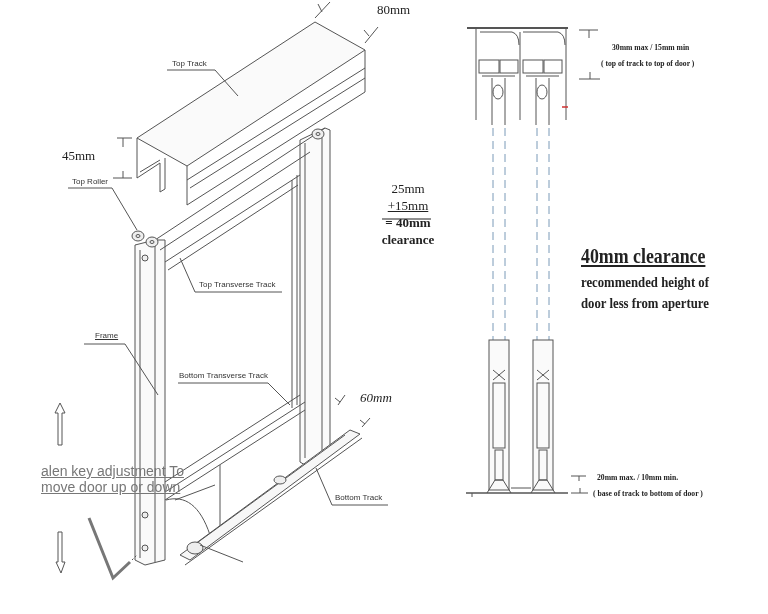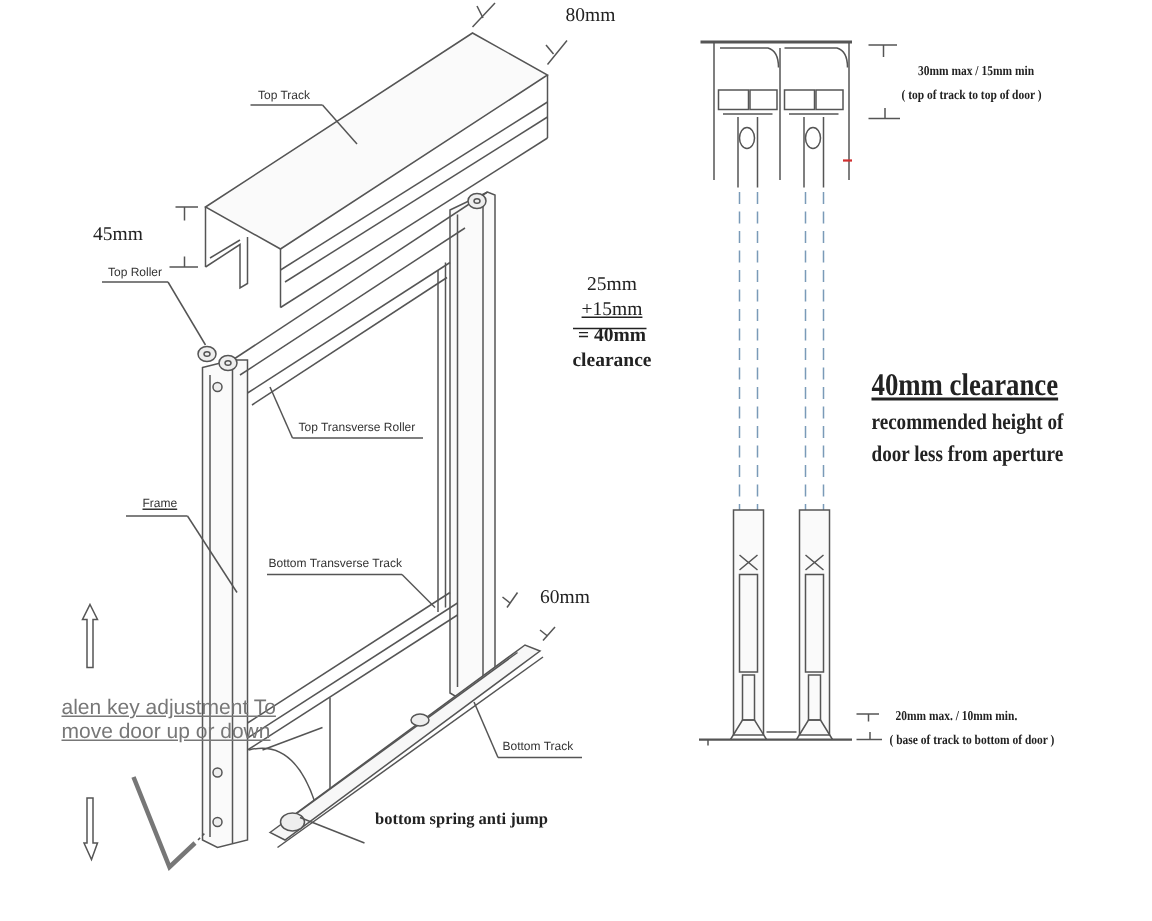--- a/index.html
+++ b/index.html
@@ -175,30 +175,29 @@
       <line x1="571" y1="493" x2="588" y2="493"></line>
       <line x1="580" y1="488" x2="580" y2="493"></line>
     </g>
 
     <line x1="382" y1="219" x2="431" y2="219" stroke="#222"></line>
   </g>
 </svg>
 
 <div class="lbl serif dim" style="left:353px; top:2px;margin-left:24px;">80mm</div>
 <div class="lbl serif dim" style="left:62px; top:148px;">45mm</div>
-<div class="lbl serif dim" style="left:360px; top:390px;">60mm</div>
+<div class="lbl serif dim" style="left:360px; top:390px;font-style:italic;">60mm</div>
 
 <div class="lbl sans" style="left:172px; top:59px;">Top Track</div>
 <div class="lbl sans" style="left:72px; top:177px;">Top Roller</div>
-<div class="lbl sans" style="left:199px; top:280px;">Top Transverse Roller</div>
+<div class="lbl sans" style="left:199px; top:280px;">Top Transverse Track</div>
 <div class="lbl sans" style="left:95px; top:331px;text-decoration:underline;">Frame</div>
 <div class="lbl sans" style="left:179px; top:371px;">Bottom Transverse Track</div>
 <div class="lbl sans" style="left:335px; top:493px;">Bottom Track</div>
 <div class="lbl serif b" style="left:250px; top:538px; font-size:11px; line-height:17px;">
-  <div>bottom spring anti jump</div>
 </div>
 
 <div class="lbl alen" style="left:41px; top:463px;">
   <div>alen key adjustment To</div>
   <div>move door up or down</div>
 </div>
 
 <div class="lbl serif calc" style="left:378px; top:180px; width:60px;font-family:Liberation Serif, serif;">
   <div>25mm</div>
   <div class="ul">+15mm</div>

